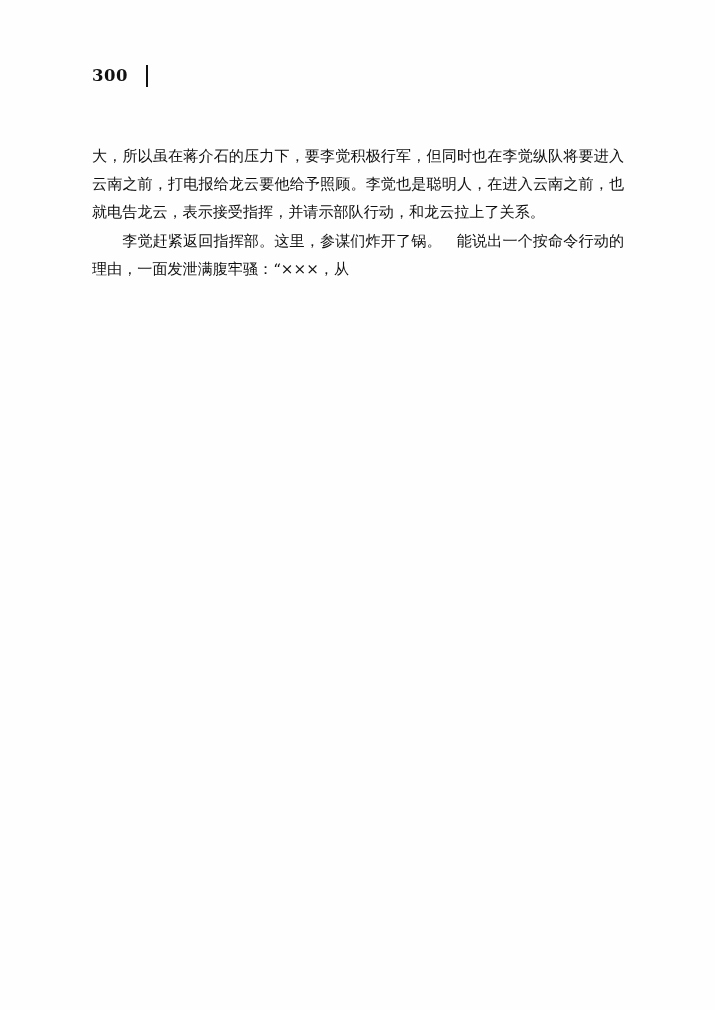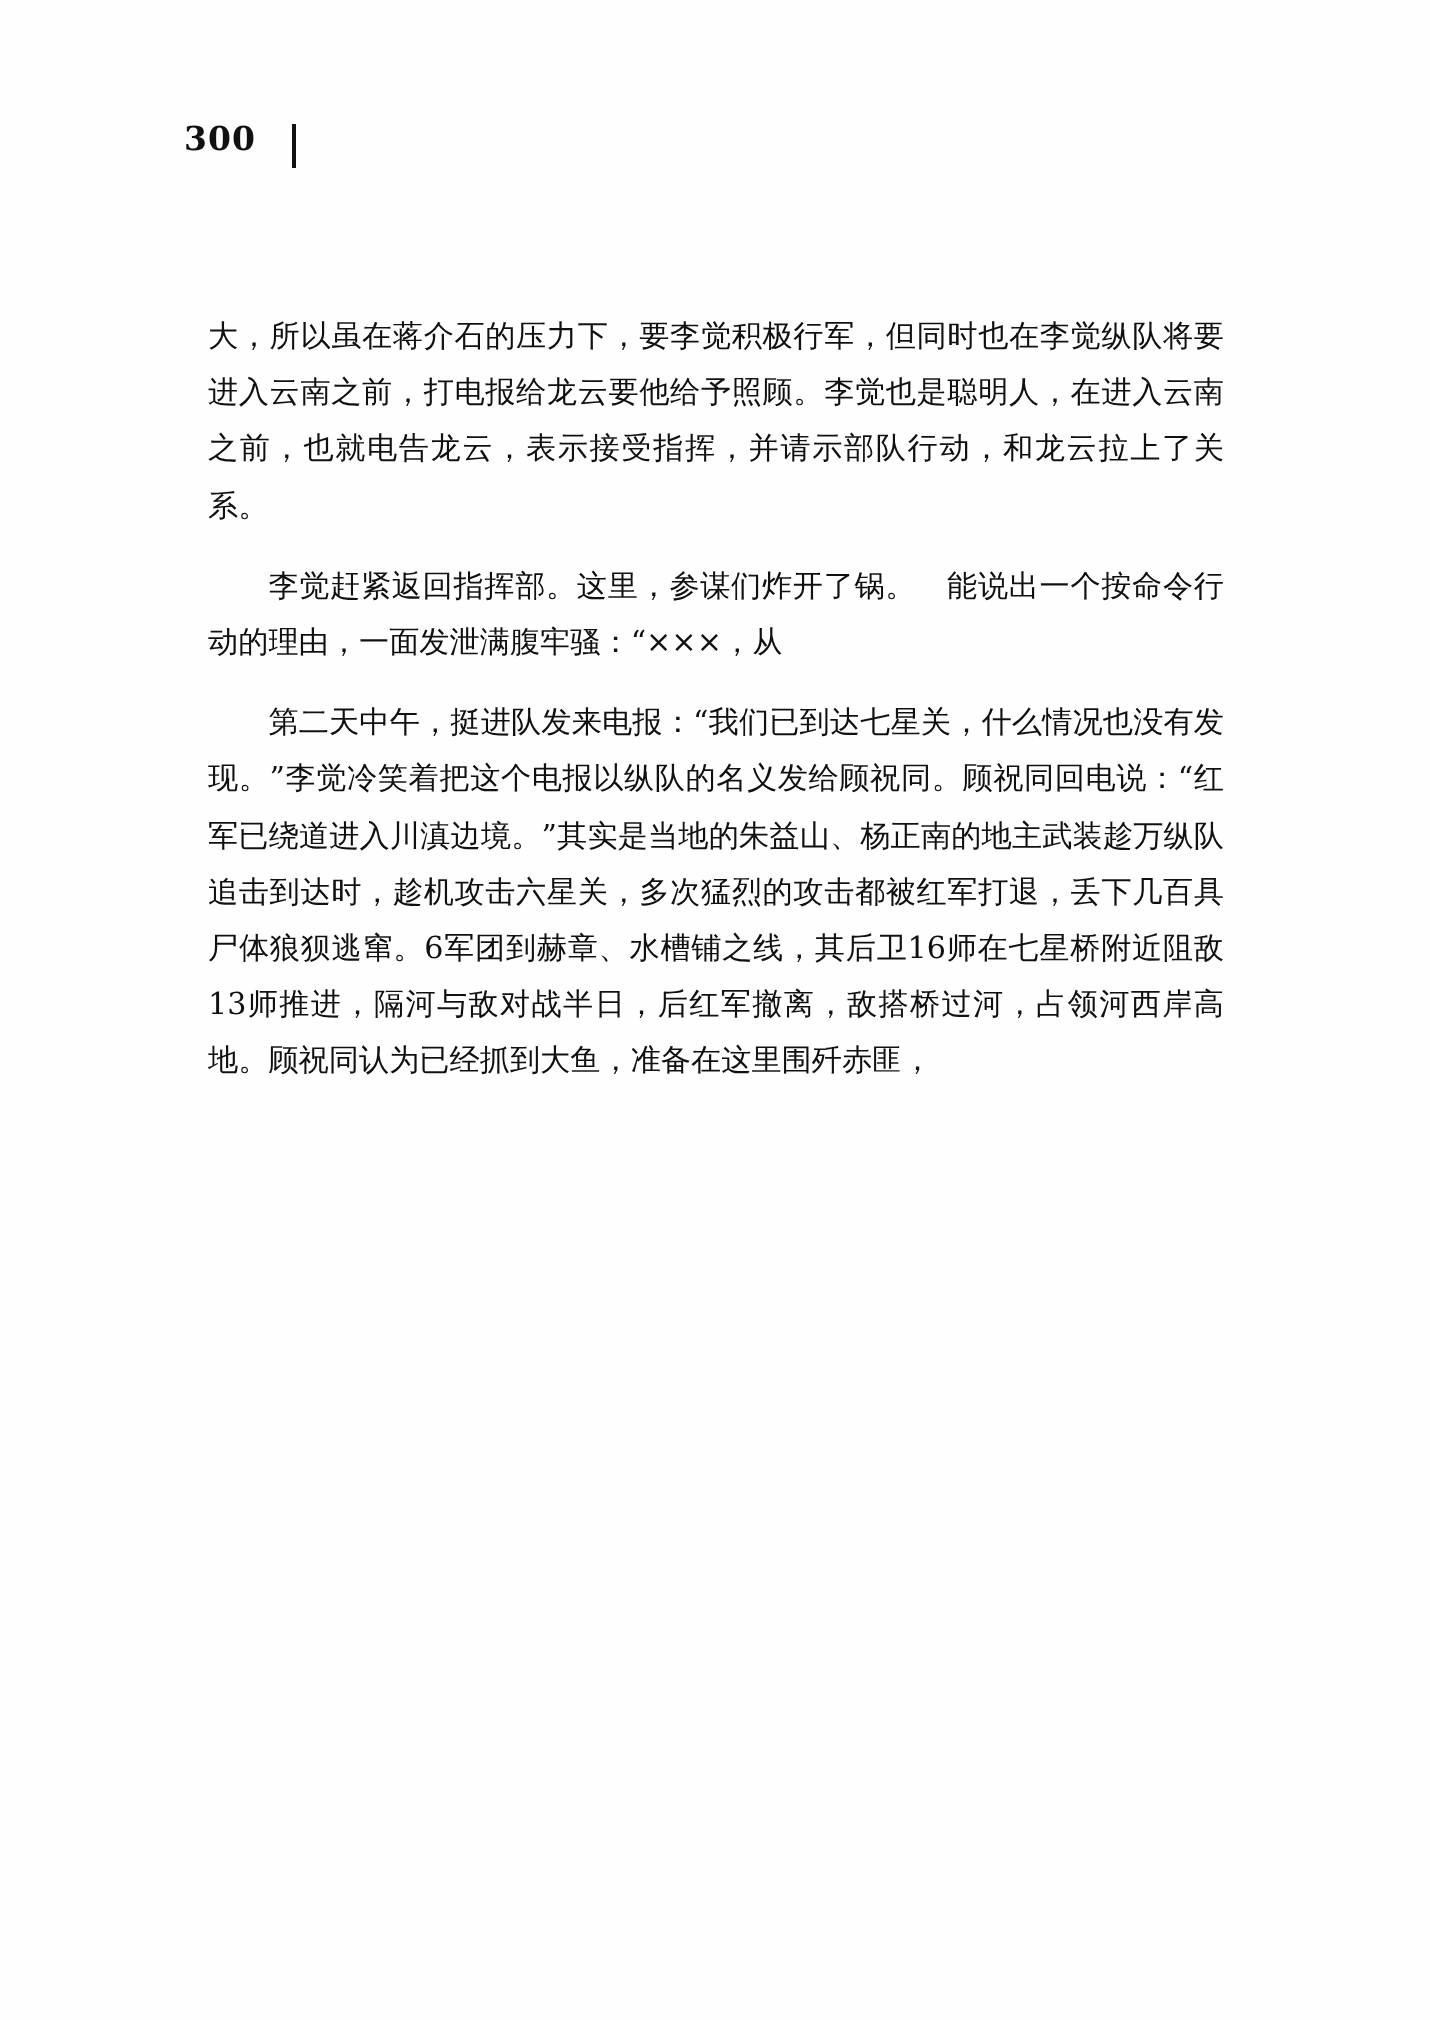--- a/index.html
+++ b/index.html
@@ -21,20 +21,21 @@
     top: 0;
     width: 715px;
     height: 1010px;
     background: #fefefe;
   }
   .page-header {
     position: absolute;
     left: 92px;
     top: 62px;
     display: flex;
+    align-items: center;
     height: 28px;
   }
   .folio {
     font-family: "DejaVu Serif", "Liberation Serif", serif;
     font-size: 16.5px;
     font-weight: bold;
     letter-spacing: 0.5px;
     color: #111;
     line-height: 1;
   }
@@ -51,37 +52,36 @@
     top: 142px;
     width: 532px;
     font-size: 15.1px;
     line-height: 28.2px;
     text-align: justify;
     text-justify: inter-ideograph;
     color: #101010;
     font-family: "DejaVu Serif", "Liberation Serif", serif;
   }
   .body-text p {
-    margin: 12px;
+    margin: 0;
     text-indent: 2em;
     text-align: justify;
   }
   .body-text p.noindent {
     text-indent: 0;
   }
 </style>
 </head>
 <body>
 
 <div class="page">
 
   <div class="page-header">
     <span class="folio">300</span>
     <span class="header-rule"></span>
   </div>
 
   <div class="body-text">
     <p class="noindent">大，所以虽在蒋介石的压力下，要李觉积极行军，但同时也在李觉纵队将要进入云南之前，打电报给龙云要他给予照顾。李觉也是聪明人，在进入云南之前，也就电告龙云，表示接受指挥，并请示部队行动，和龙云拉上了关系。</p>
     <p>李觉赶紧返回指挥部。这里，参谋们炸开了锅。　能说出一个按命令行动的理由，一面发泄满腹牢骚：“×××，从</p>
-    <p>第二天中午，挺进队发来电报：“我们已到达七星关，什么情况也没有发现。”李觉冷笑着把这个电报以纵队的名义发给顾祝同。顾祝同回电说：“红军已绕道进入川滇边境。”其实是当地的朱益山、杨正南的地主武装趁万纵队追击到达时，趁机攻击六星关，多次猛烈的攻击都被红军打退，丢下几百具尸体狼狈逃窜。6军团到赫章、水槽铺之线，其后卫16师在七星桥附近阻敌13师推进，隔河与敌对战半日，后红军撤离，敌搭桥过河，占领河西岸高地。顾祝同认为已经抓到大鱼，准备在这里围歼赤匪，</p>
   </div>
 
 </div>
 
 </body></html>

